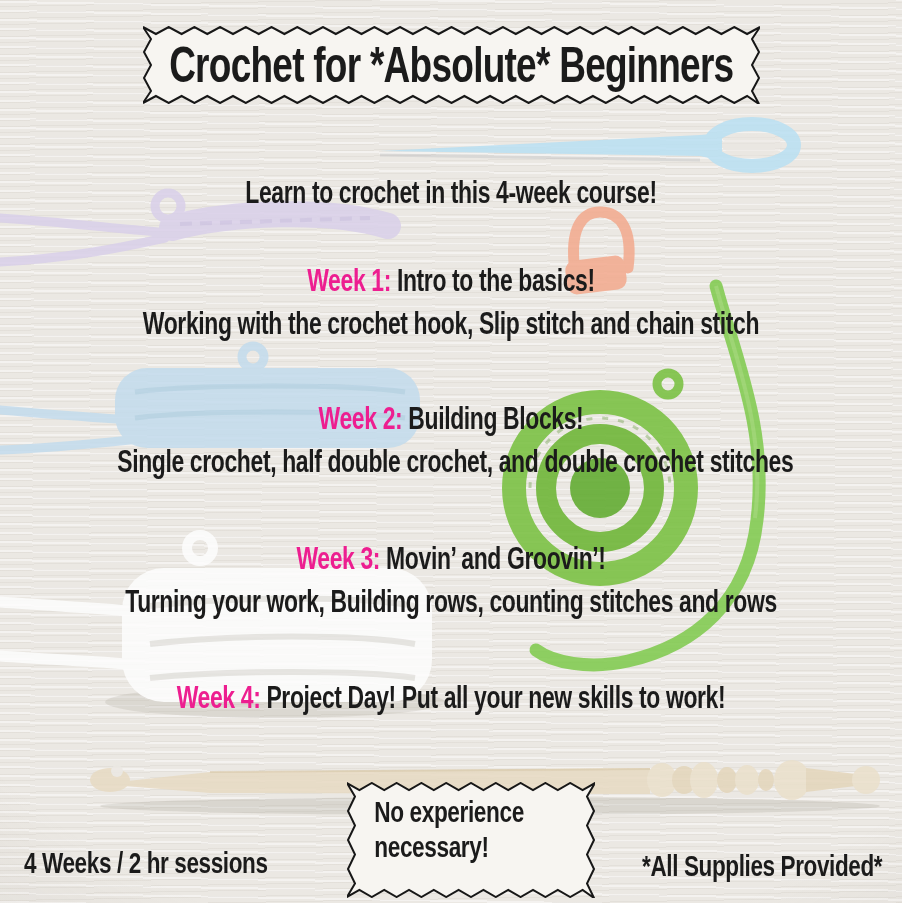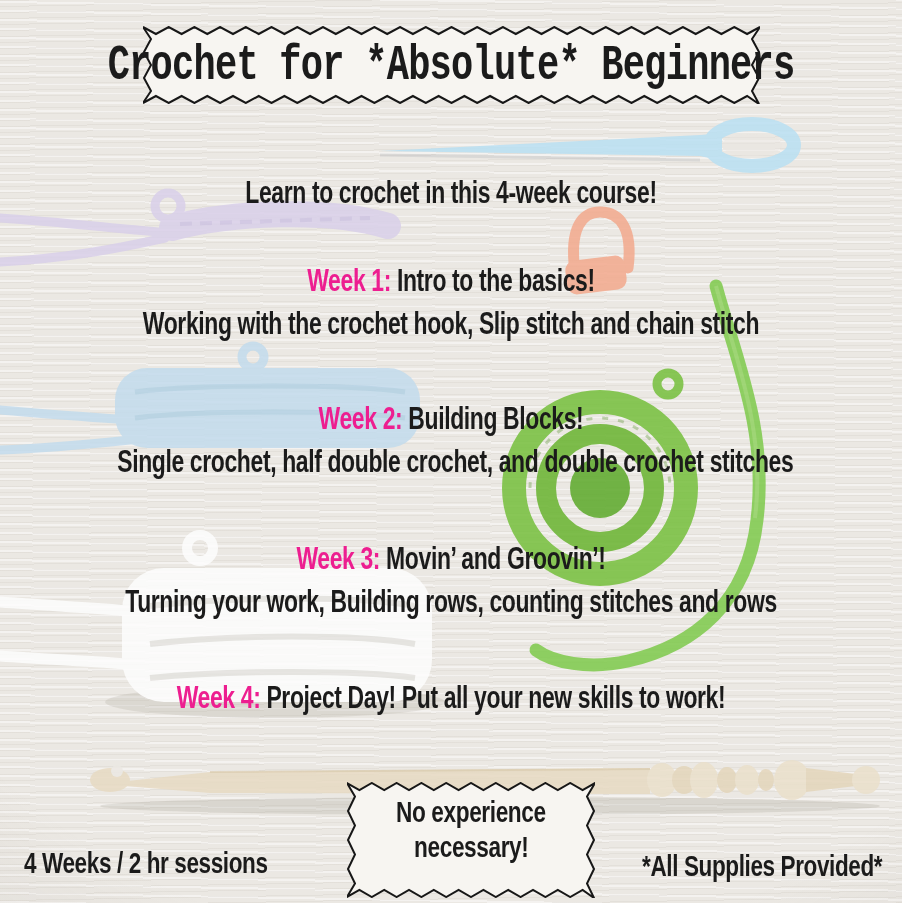--- a/index.html
+++ b/index.html
@@ -20,24 +20,24 @@
     position:absolute; left:0; right:0; text-align:center; z-index:3;
     font-weight:700; letter-spacing:-0.5px;
     transform:scaleX(0.74); transform-origin:center;
     white-space:nowrap;
   }
   .pink{color:#ed1e90;}
   .zigzag{position:absolute; z-index:3; box-sizing:border-box;}
   .zigzag svg.frame{position:absolute; inset:0; z-index:0;}
   .zigzag .inner{position:relative; z-index:1; width:100%; height:100%;}
   .title-box{left:143px; top:26px; width:617px; height:78px;}
-  .title-box .inner{display:flex; align-items:center; justify-content:center;font-family:Liberation Mono, monospace;}
+  .title-box .inner{display:flex; align-items:center; justify-content:center;}
   .title-text{font-size:50px; font-weight:700; letter-spacing:-1px; transform:scaleX(0.74); white-space:nowrap;}
   .badge-box{left:347px; top:782px; width:248px; height:116px;}
-  .badge-box .inner{display:flex; flex-direction:column; align-items:center; justify-content:flex-start; padding-top:13px; box-sizing:border-box;}
+  .badge-box .inner{display:flex; flex-direction:column; justify-content:flex-start; padding-top:13px; box-sizing:border-box;}
   .badge-line{font-size:29px; font-weight:700; letter-spacing:-0.5px; transform:scaleX(0.78); line-height:1.22; white-space:nowrap;}
   .intro{top:175px; font-size:31px;}
   .w1-head{top:263px; font-size:31px;}
   .w1-det{top:306px; font-size:31px;}
   .w2-head{top:401px; font-size:31px;}
   .w2-det{top:444px; font-size:31px;}
   .w3-head{top:541px; font-size:31px;}
   .w3-det{top:584px; font-size:31px;}
   .w4-head{top:680px; font-size:31px;}
   .sessions{left:24px; right:auto; top:846px; font-size:30px; text-align:left; transform-origin:left; transform:scaleX(0.75);}

